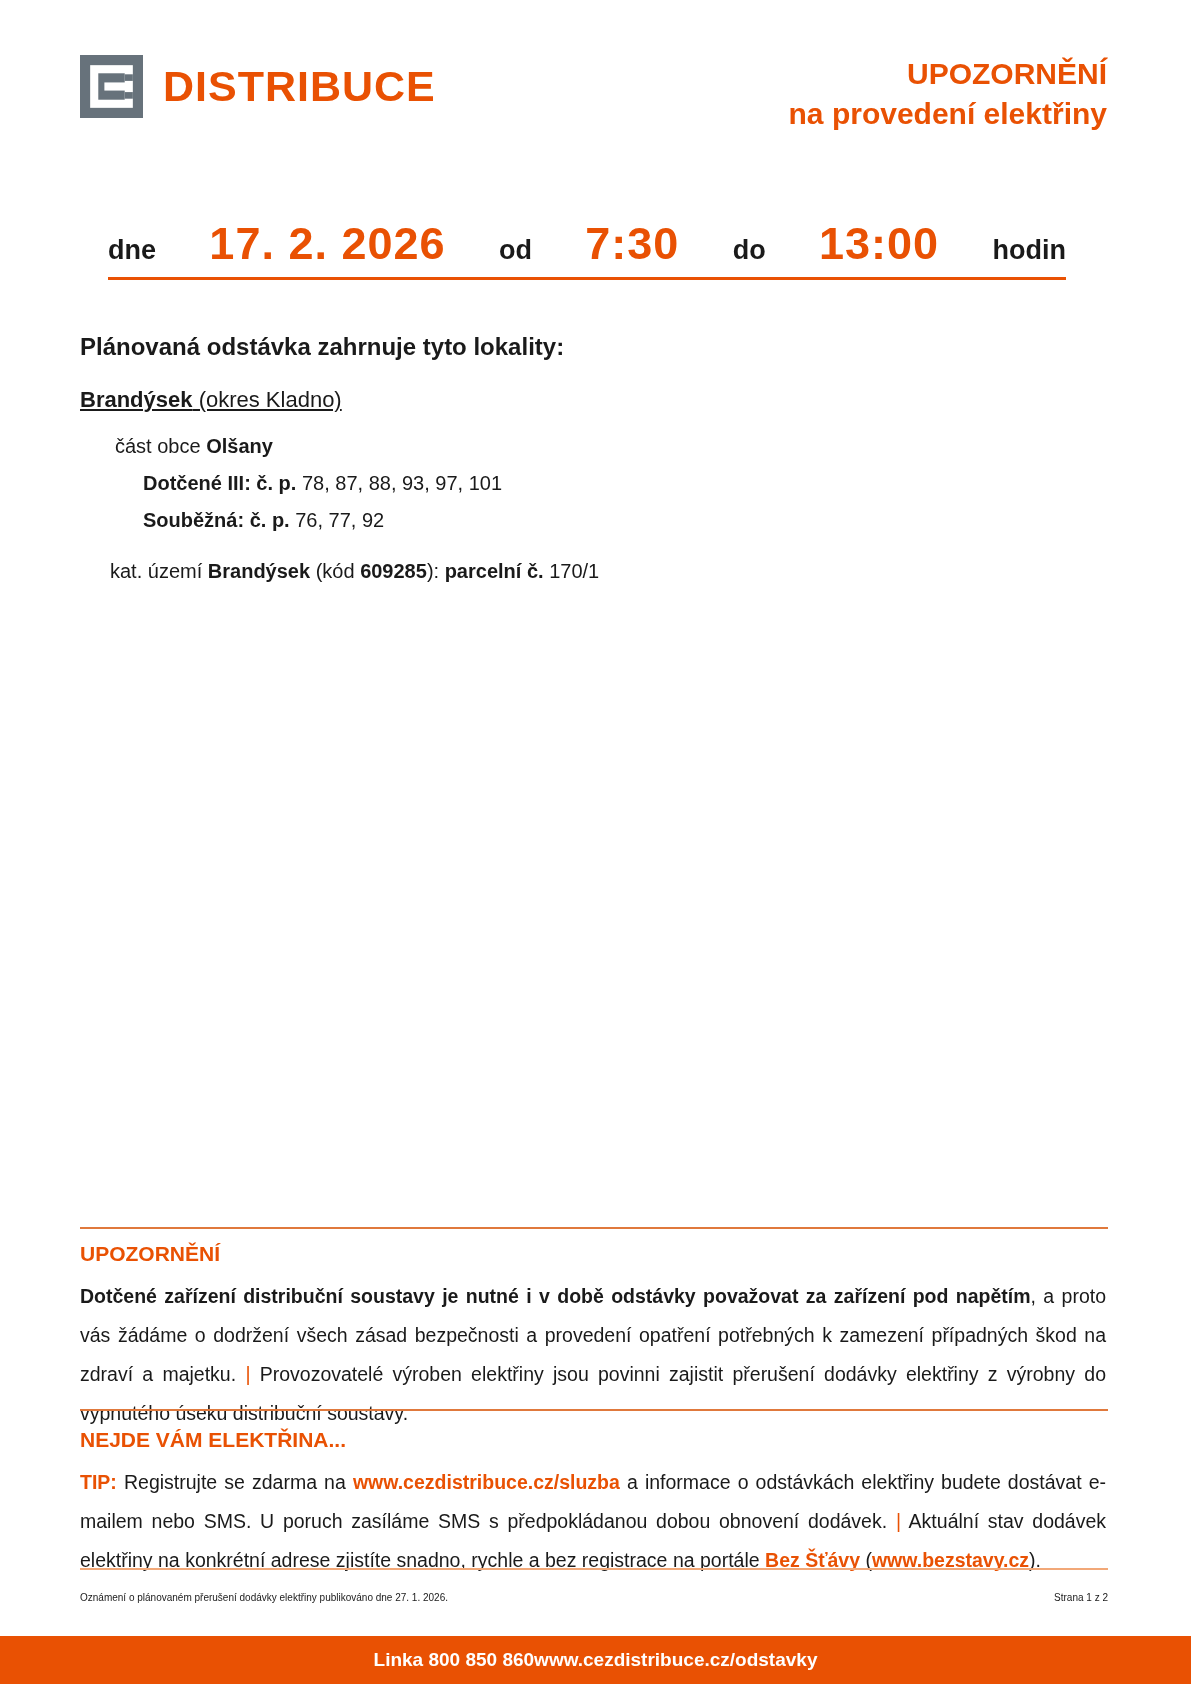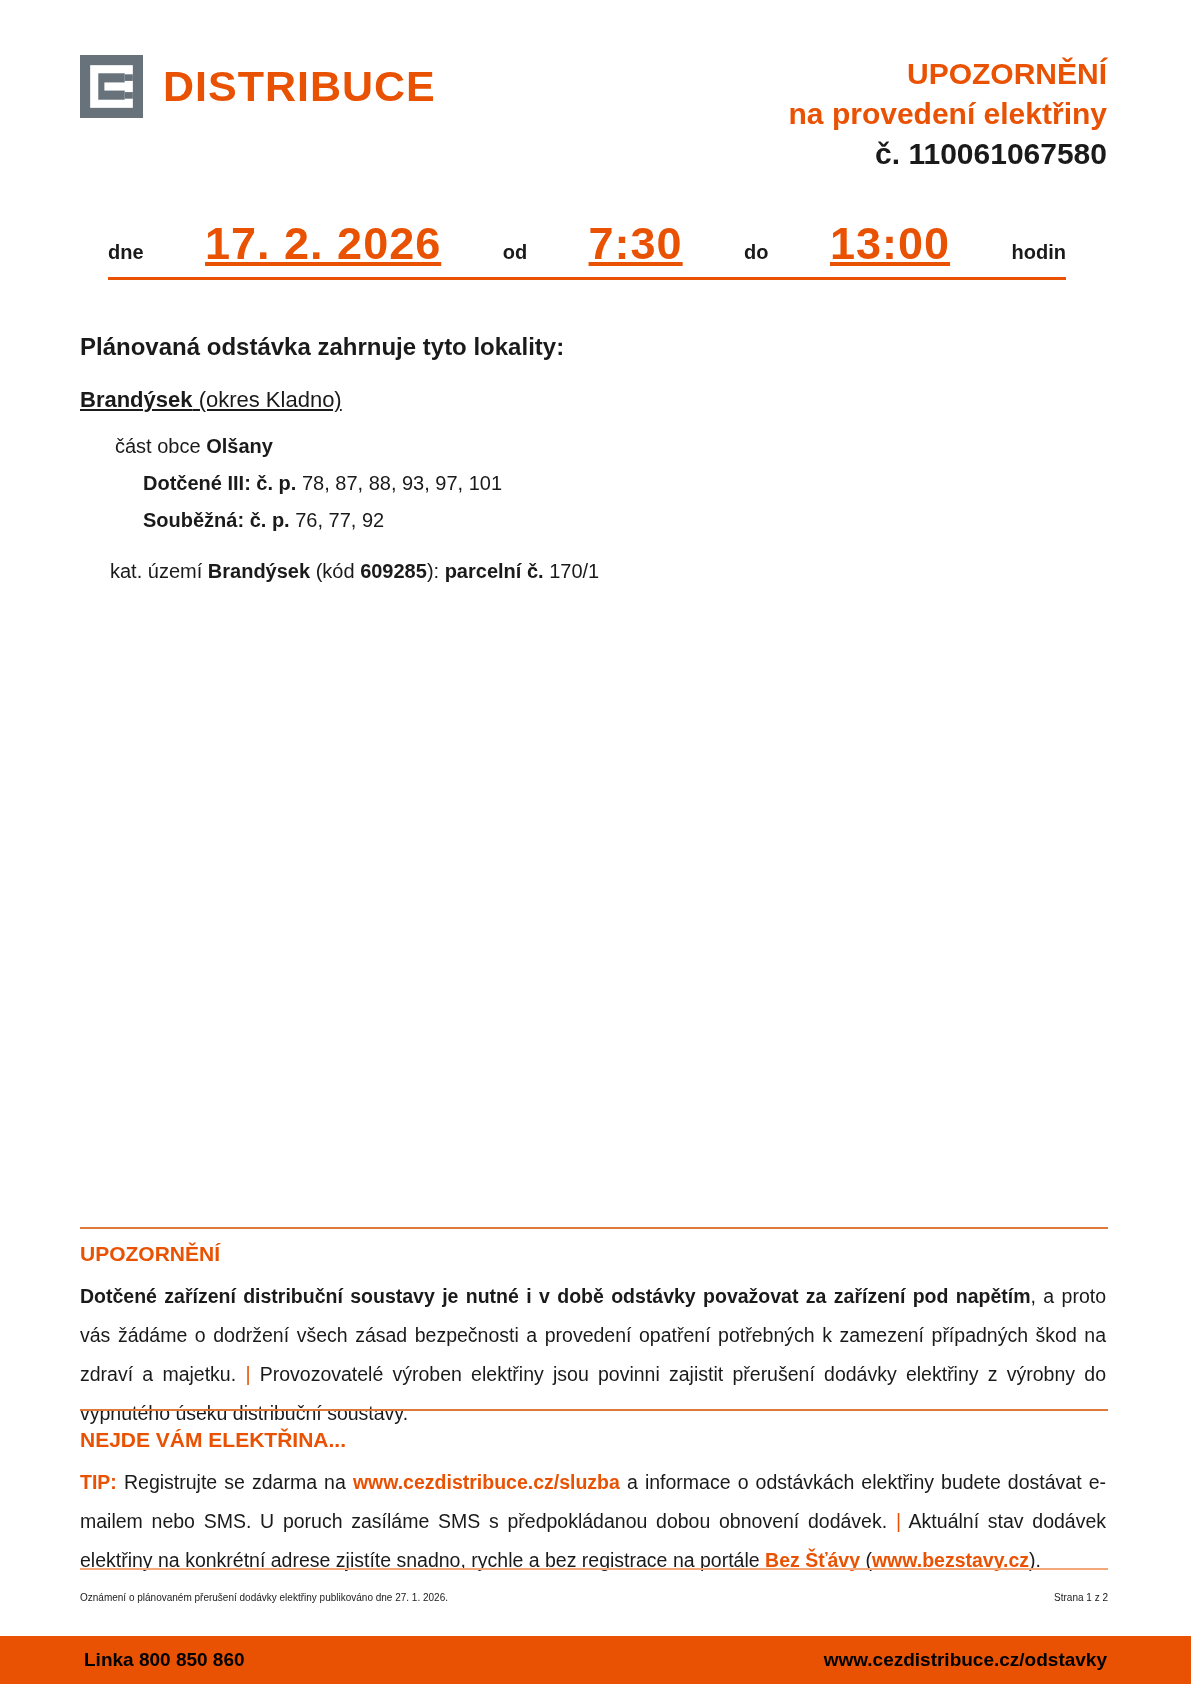--- a/index.html
+++ b/index.html
@@ -25,22 +25,22 @@
   .header-right{position:absolute;right:84px;top:54px;text-align:right;font-weight:bold;line-height:40px;}
   .header-right .hl{font-size:30px;}
   .header-right .hl-orange{color:var(--orange);}
   .header-right .hl-black{color:var(--ink);}
 
   
   .date-row{
     position:absolute;left:108px;top:218px;width:958px;
     display:flex;align-items:baseline;justify-content:space-between;
   }
-  .date-label{font-size:20px;font-weight:bold;color:var(--ink);}
-  .date-value{font-size:45px;font-weight:bold;color:var(--orange);letter-spacing:1px;text-decoration:underline;}
+  .date-label{font-size:27px;font-weight:bold;color:var(--ink);}
+  .date-value{font-size:45px;font-weight:bold;color:var(--orange);letter-spacing:1px;}
   .date-underline{position:absolute;left:108px;top:277px;width:958px;height:3px;background:var(--orange);}
 
   
   .localities{position:absolute;left:80px;top:332px;width:1028px;font-size:20px;line-height:29px;}
   .loc-title{font-size:24px;font-weight:bold;margin:0 0 24px 0;}
   .loc-municipality{font-size:22px;margin:0 0 18px 0;text-decoration:underline;}
   .loc-part{margin:0 0 8px 35px;}
   .loc-street{margin:0 0 8px 63px;}
   .loc-cadastre{margin:22px 0 0 30px;}
 
@@ -56,22 +56,22 @@
   .tips-block{top:1428px;}
   .section-heading{color:var(--orange);font-weight:bold;font-size:21px;margin:0 0 11px 0;}
   .body-par{font-size:19.5px;line-height:39px;text-align:justify;margin:0;}
 
   
   .footer-row{position:absolute;left:80px;top:1592px;width:1028px;display:flex;justify-content:space-between;font-size:10px;color:var(--ink);}
 
   
   .bottom-bar{
     position:absolute;left:0;top:1636px;width:1191px;height:48px;background:var(--orange);
-    color:#000000;font-weight:bold;font-size:19px;
-    display:flex;align-items:center;justify-content:space-between;padding:0 84px;
+    color:#ffffff;font-weight:bold;font-size:19px;
+    display:flex;align-items:center;justify-content:center;padding:0 84px;
   }
 </style>
 </head>
 <body>
 
 <div class="page">
 
   <div class="brand-row">
     <svg class="logo-mark" viewBox="0 0 62 62" xmlns="http://www.w3.org/2000/svg">
       <rect x="0" y="0" width="62" height="62" fill="var(--logo-gray)"></rect>
@@ -80,21 +80,20 @@
       <rect x="44" y="19" width="8" height="6.5" fill="var(--logo-gray)"></rect>
       <rect x="44" y="36.5" width="8" height="6.5" fill="var(--logo-gray)"></rect>
       <rect x="24" y="27" width="22" height="8" fill="#ffffff"></rect>
     </svg>
     <div class="brand-name">DISTRIBUCE</div>
   </div>
 
   <div class="header-right">
     <div class="hl hl-orange">UPOZORNĚNÍ</div>
     <div class="hl hl-orange">na provedení elektřiny</div>
-    <div class="hl hl-black">č. 110061067580</div>
   </div>
 
   <div class="date-row">
     <span class="date-label">dne</span>
     <span class="date-value">17. 2. 2026</span>
     <span class="date-label">od</span>
     <span class="date-value">7:30</span>
     <span class="date-label">do</span>
     <span class="date-value">13:00</span>
     <span class="date-label">hodin</span>

